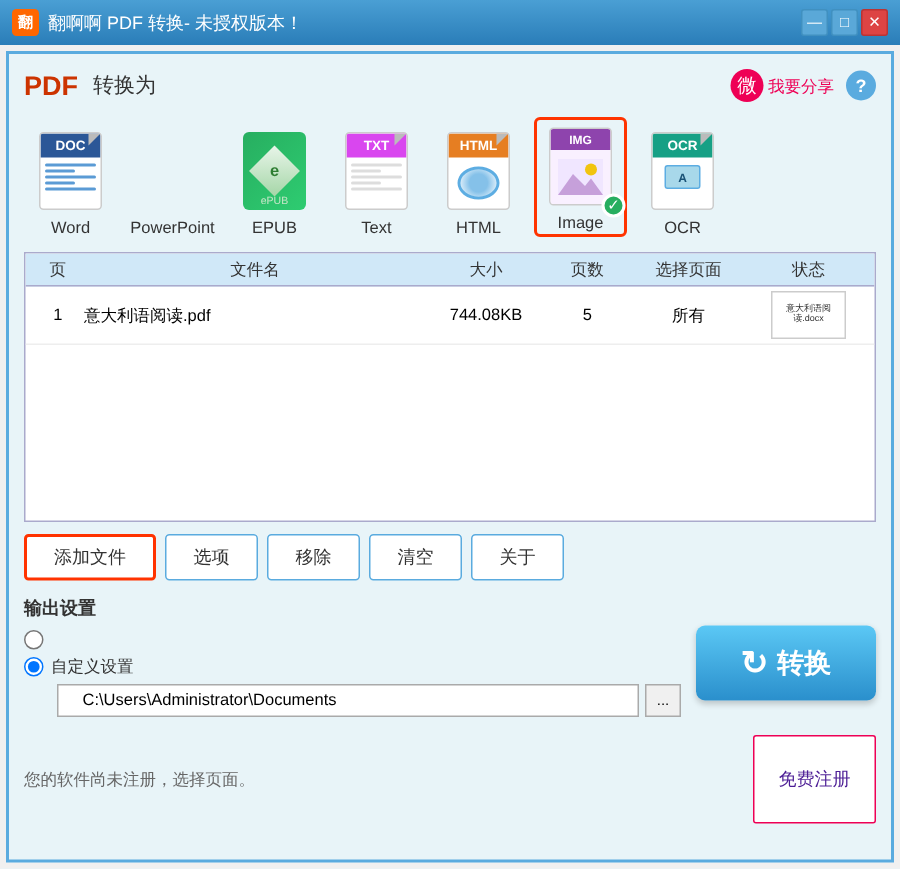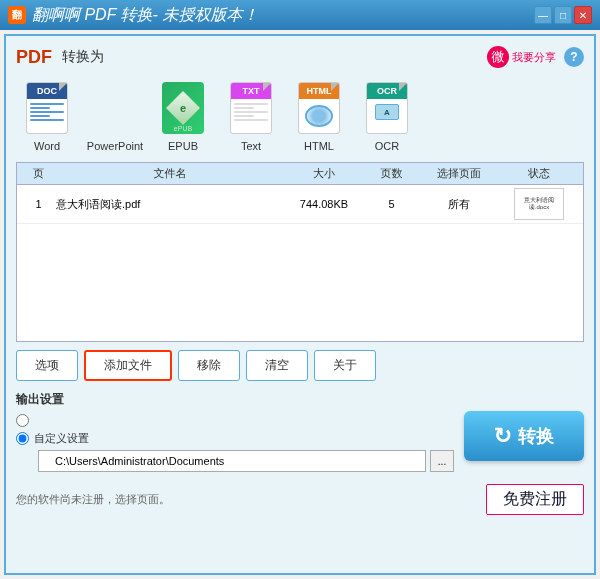--- a/index.html
+++ b/index.html
@@ -30,22 +30,21 @@
       display: flex;
       align-items: center;
       justify-content: center;
       font-size: 10px;
       font-weight: bold;
       color: white;
       flex-shrink: 0;
     }
     .title-bar-title {
       flex: 1;
-      font-size: 16px;
-      font-style: italic;
+      font-size: 12px;
     }
     .title-bar-controls {
       display: flex;
       gap: 2px;
     }
     .title-btn {
       width: 18px;
       height: 18px;
       background: #5aa8d8;
       border: 1px solid #4090c0;
@@ -335,26 +334,26 @@
       display: flex;
       align-items: center;
       justify-content: space-between;
       margin-top: 4px;
     }
     .bottom-left {
       font-size: 11px;
       color: #666;
     }
     .register-btn {
-      padding: 4px 16px;
+      padding: 20px 16px;
       border: 1px solid #e05;
-      color: #0f172a;
+      color: #4c1d95;
       background: white;
       cursor: pointer;
-      font-size: 16px;
+      font-size: 12px;
       border-radius: 2px;
     }
     .convert-big-btn {
       width: 120px;
       height: 50px;
       background: linear-gradient(to bottom, #5bc8f5, #2a8fcc);
       border: none;
       border-radius: 6px;
       color: white;
       font-size: 18px;
@@ -499,20 +498,36 @@
         <div class="doc-icon">
           <div class="doc-header html-header">HTML</div>
           <div class="doc-content" style="display:flex;align-items:center;justify-content:center;margin-top:4px;">
             <div style="width:28px;height:22px;background:radial-gradient(circle,#85c1e9 40%,#aed6f1 60%,#d6eaf8 80%);border-radius:50%;border:2px solid #5dade2;"></div>
           </div>
         </div>
       </div>
       <span class="label">HTML</span>
     </div>
 
+    <div class="format-item selected">
+      <div class="format-icon-box" style="position:relative;">
+        <div class="img-icon-inner">
+          <div class="img-header-bar">IMG</div>
+          <div class="img-preview">
+            <svg width="30" height="24" viewBox="0 0 30 24">
+              <rect width="30" height="24" fill="#f0e6ff"></rect>
+              <polygon points="0,24 10,10 18,18 22,13 30,24" fill="#9b59b6" opacity="0.5"></polygon>
+              <circle cx="22" cy="7" r="4" fill="#f1c40f"></circle>
+            </svg>
+          </div>
+        </div>
+        <div class="check-badge">✓</div>
+      </div>
+      <span class="label">Image</span>
+    </div>
 
     <div class="format-item">
       <div class="format-icon-box">
         <div class="doc-icon">
           <div class="doc-header ocr-header">OCR</div>
           <div class="doc-content" style="display:flex;flex-direction:column;align-items:center;margin-top:3px;">
             <div style="width:24px;height:16px;background:#a8d8ea;border:1px solid #5dade2;border-radius:2px;display:flex;align-items:center;justify-content:center;font-size:8px;color:#1a5276;font-weight:bold;">A</div>
           </div>
         </div>
       </div>
@@ -538,22 +553,22 @@
       <div>所有</div>
       <div>
         <div class="status-thumb">
           <div class="status-thumb-text">意大利语阅<br>读.docx</div>
         </div>
       </div>
     </div>
   </div>
 
   <div class="button-row">
+    <button class="action-btn primary">添加文件</button>
     <button class="action-btn">选项</button>
-    <button class="action-btn primary">添加文件</button>
     <button class="action-btn">移除</button>
     <button class="action-btn">清空</button>
     <button class="action-btn">关于</button>
   </div>
 
   <div style="display:flex;gap:10px;align-items:flex-start;">
     <div class="output-section" style="flex:1;">
       <div class="output-title">输出设置</div>
       <div class="radio-row">
         <input type="radio" name="outputDir" id="radio-source" style="">

